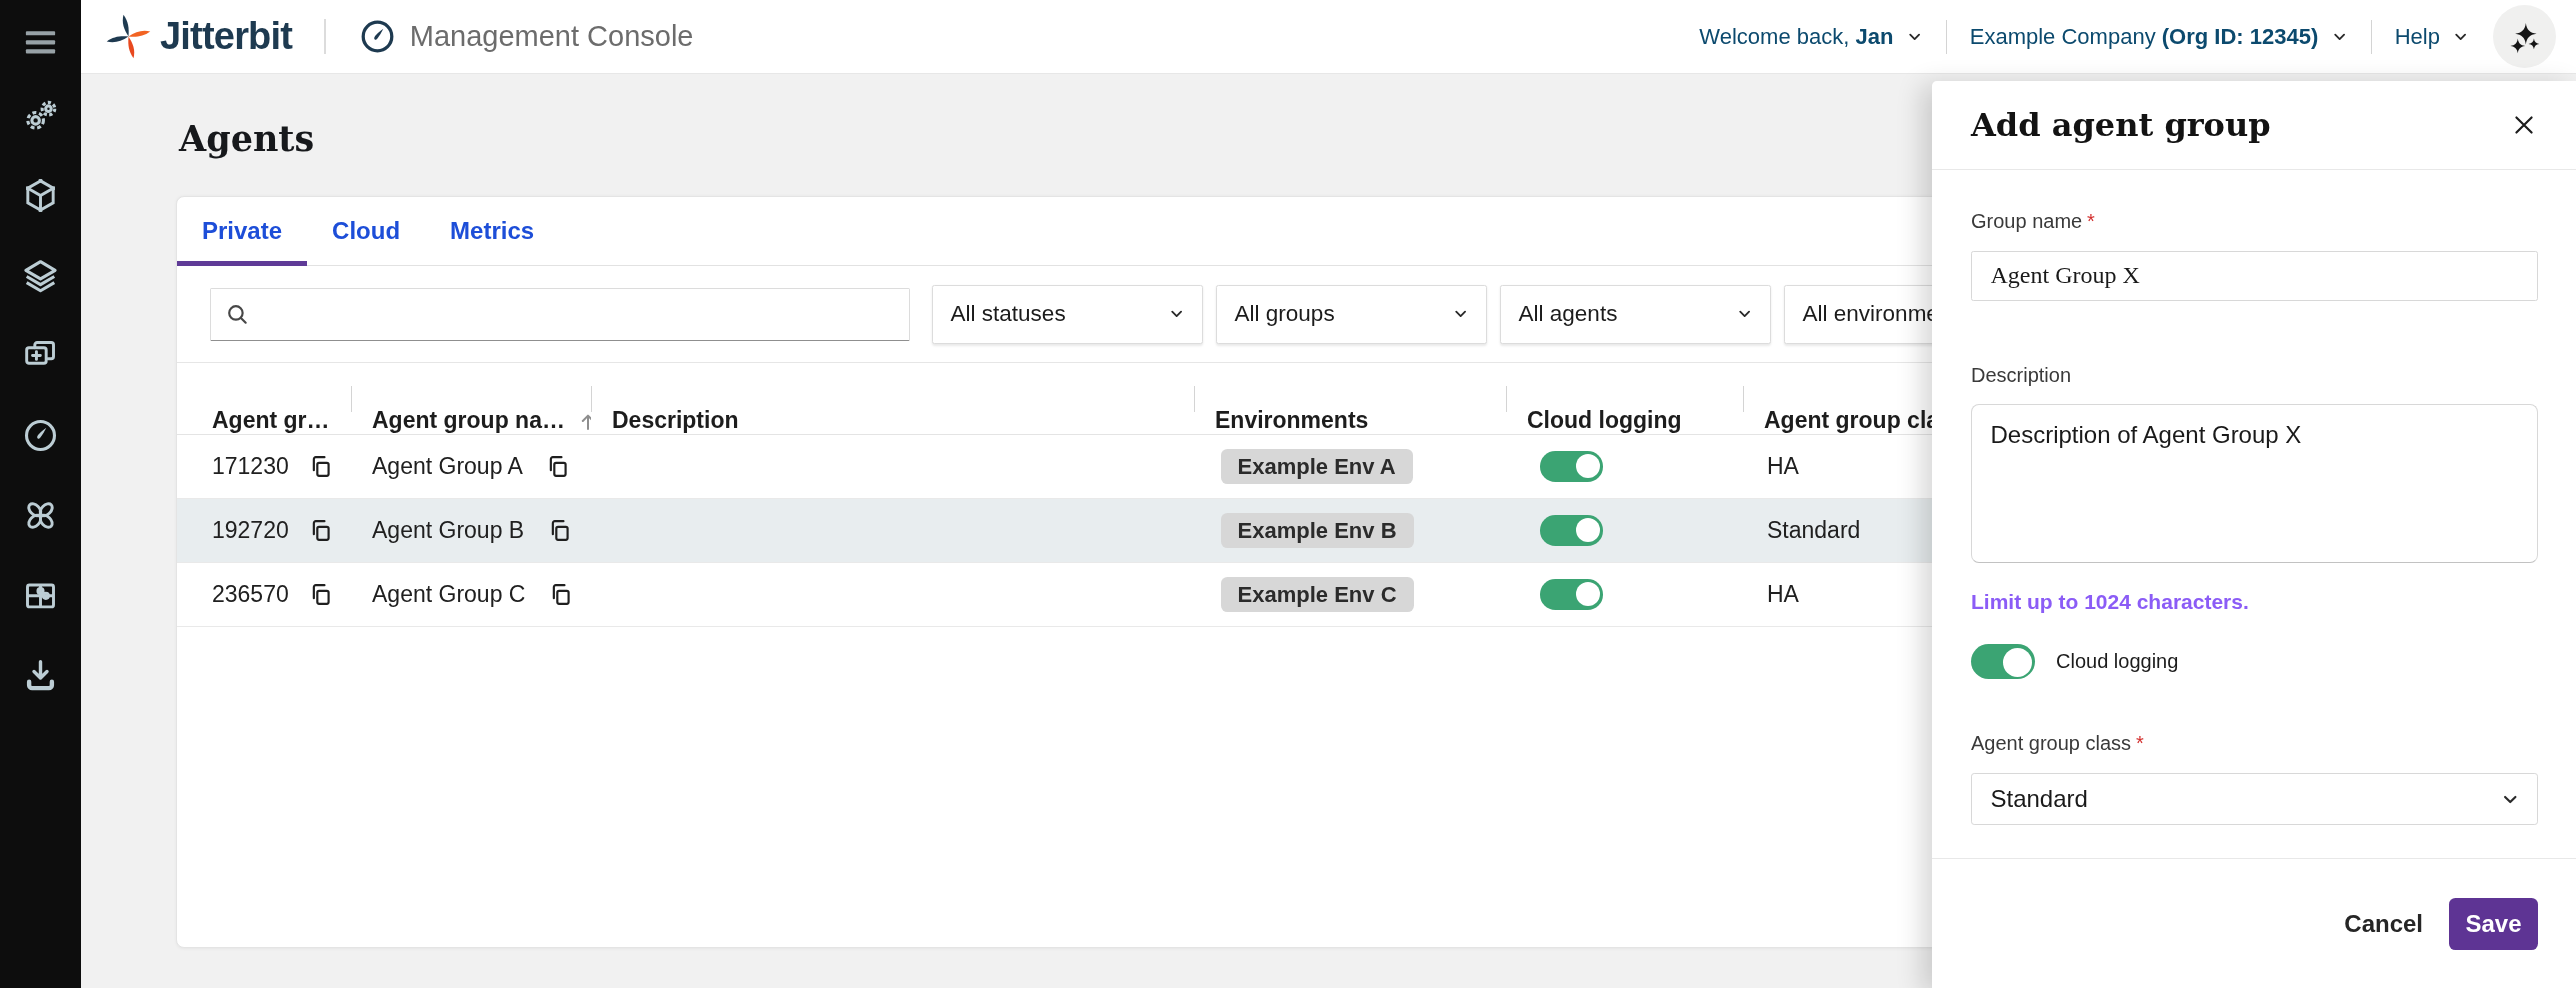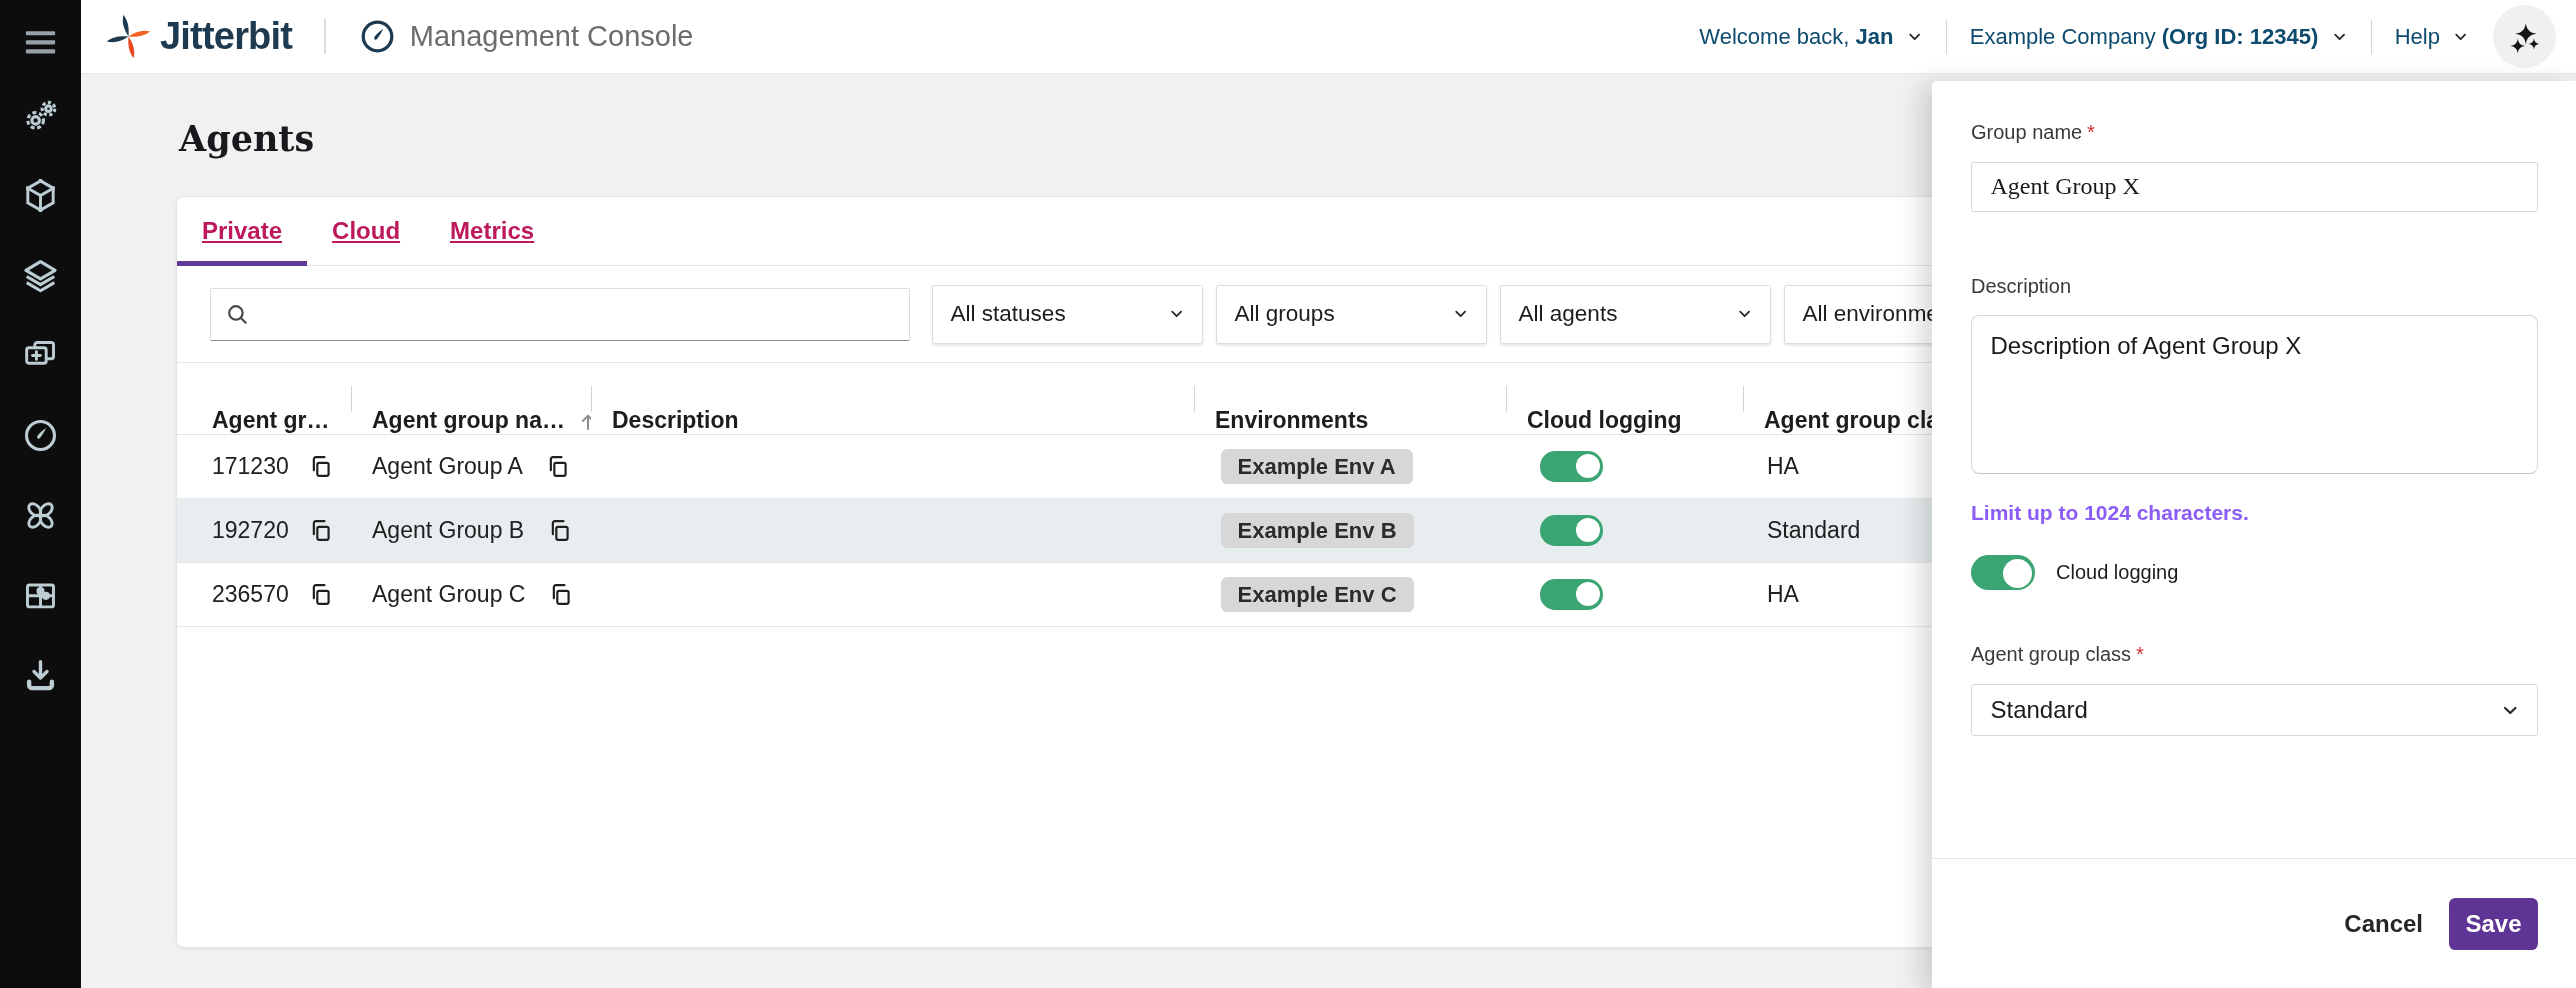--- a/index.html
+++ b/index.html
@@ -44,22 +44,22 @@
   .ai-btn svg{width:35px;height:35px;}
 
   
   .page-title{position:absolute;left:179px;top:118px;font-family:"DejaVu Serif",serif;
     font-weight:bold;font-size:35px;color:#17191c;z-index:1;}
 
   .card{position:absolute;left:176px;top:196px;width:2359px;height:752px;background:#fff;
     border:0.8px solid #e4e4e4;border-radius:8px;box-shadow:0 0.8px 3.2px rgba(0,0,0,.05);z-index:1;overflow:hidden;}
 
   .tabs{height:69px;border-bottom:0.8px solid #e2e2e2;display:flex;align-items:stretch;}
-  .tab{padding:0 25px;display:flex;align-items:center;font-weight:bold;font-size:24px;color:#be185d;
-    position:relative;cursor:pointer;text-decoration:underline;}
+  .tab{padding:0 25px;display:flex;align-items:center;font-weight:bold;font-size:24px;color:#1d4ed8;
+    position:relative;cursor:pointer;}
   .tab.active::after{content:"";position:absolute;left:0;right:0;bottom:-0.8px;height:4.8px;
     background:var(--tab-underline);}
 
   .filters{display:flex;align-items:center;height:97px;padding-left:33px;border-bottom:0.8px solid #e6e6e6;gap:13px;}
   .searchbox{width:700px;height:53px;background:#fff;border:0.8px solid #dcdcdc;border-bottom:1.6px solid #8f8f8f;
     border-radius:1.6px;display:flex;align-items:center;padding:0 13px;margin-right:8.9px;}
   .searchbox svg{width:26px;height:26px;color:#474747;flex:none;}
   .searchbox input{border:none;outline:none;flex:1;height:100%;font-size:22.5px;margin-left:9.7px;
     font-family:"Liberation Sans",sans-serif;background:transparent;}
   .filter-select{width:271px;height:59px;border:0.8px solid #dcdcdc;border-radius:2.4px;background:#fff;
@@ -411,20 +411,28 @@
       <div class="cell">
           <button class="toggle">
             <span class="knob"></span>
           </button>
         </div>
       <div class="cell cls">HA</div>
     </div>
   </section>
 
   <aside class="panel">
+    <div class="panel-header">
+      <span class="panel-title">Add agent group</span>
+      <button class="close-btn">
+        <svg viewBox="0 0 24 24" fill="none" stroke="currentColor" stroke-width="2" stroke-linecap="round">
+            <path d="M5 5 L19 19 M19 5 L5 19"></path>
+          </svg>
+      </button>
+    </div>
     <div class="panel-body">
       <div class="field">
         <div class="flabel"><span>Group name</span><span class="req">*</span></div>
         <input class="text-input" type="text" value="Agent Group X" style="">
       </div>
       <div class="field field-desc">
         <div class="flabel">Description</div>
         <textarea class="textarea" style="">Description of Agent Group X</textarea>
         <div class="limit-note">Limit up to 1024 characters.</div>
       </div>

